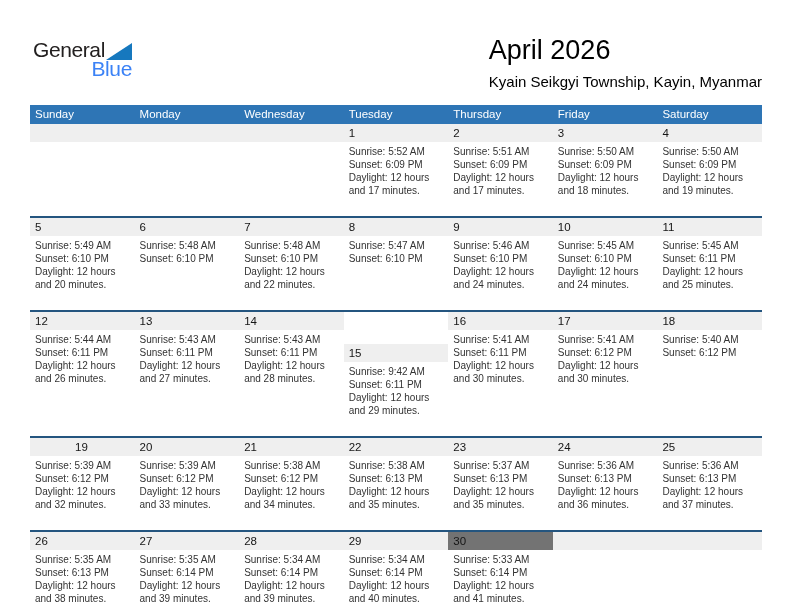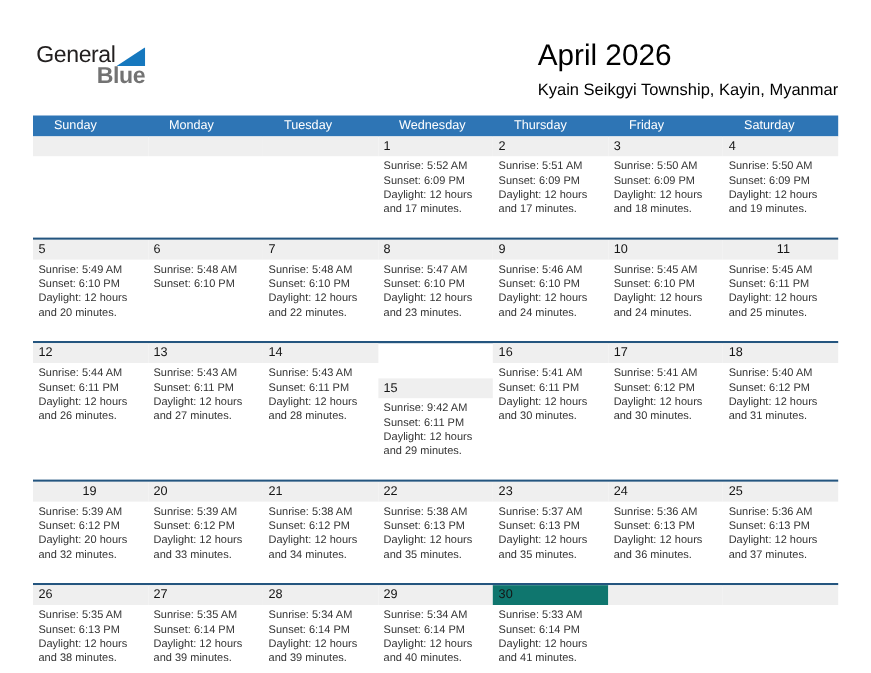--- a/index.html
+++ b/index.html
@@ -8,32 +8,32 @@
     font-family:"Liberation Sans", sans-serif;
     position:relative; overflow:hidden;
   }
   .page { position:absolute; inset:0; background:#ffffff; }
 
   
   .brand { position:absolute; left:33px; top:39px; }
   .brand-row1 { display:flex; align-items:flex-end; }
   .brand-general { font-size:21px; color:#232020; letter-spacing:-0.4px; line-height:1; }
   .brand-tri { width:26px; height:17px; margin-left:1px; margin-bottom:0px; display:block; }
-  .brand-blue { font-size:21px; color:#737373; letter-spacing:-0.4px; line-height:1;
-                text-align:right; margin-top:-2px;font-weight:bold; }
+  .brand-blue { font-size:21px; color:#3b82f6; letter-spacing:-0.4px; line-height:1;
+                text-align:right; margin-top:-2px; }
 
   
   .titles { position:absolute; top:36px; right:30px; text-align:left; }
   .month-title { font-size:27px; color:#000000; line-height:1.1; }
   .location { font-size:15px; color:#000000; margin-top:7px; }
 
   
   .calendar { position:absolute; left:30px; top:105px; width:732px; }
   .weekday-row { display:grid; grid-template-columns:repeat(7,1fr); height:19px; }
-  .weekday { color:#ffffff; font-size:11.5px; line-height:19px; padding-left:19px;
+  .weekday { color:#ffffff; font-size:11.5px; line-height:19px; padding-left:5px;
              overflow:hidden; white-space:nowrap; }
 
   .week-row { display:grid; grid-template-columns:repeat(7,1fr); }
   .week-row.bordered { border-top:2px solid #24557F; }
   .daynum { height:18px; line-height:18px; font-size:11.5px; padding-left:5px; color:#151515; }
   .cellbody { padding:3px 10px 0 5px; min-height:71px; }
   .cellline { font-size:10px; line-height:13px; color:#333333; }
 </style>
 </head>
 <body>
@@ -52,22 +52,22 @@
 
   <div class="titles">
     <div class="month-title">April 2026</div>
     <div class="location">Kyain Seikgyi Township, Kayin, Myanmar</div>
   </div>
 
   <div class="calendar">
     <div class="weekday-row" id="weekday-row" style="background: rgb(46, 117, 181);">
         <div class="weekday">Sunday</div>
         <div class="weekday">Monday</div>
+        <div class="weekday">Wednesday</div>
         <div class="weekday">Tuesday</div>
-        <div class="weekday">Wednesday</div>
         <div class="weekday">Thursday</div>
         <div class="weekday">Friday</div>
         <div class="weekday">Saturday</div>
       </div>
     <div id="weeks-container">
         <div class="week-row">
           <div class="cell">
             <div class="daynum" style="background: rgb(239, 239, 239);"></div>
             <div class="cellbody">
               <div class="cellline"></div>
@@ -146,41 +146,40 @@
               <div class="cellline">Sunrise: 5:48 AM</div>
               <div class="cellline">Sunset: 6:10 PM</div>
               <div class="cellline">Daylight: 12 hours and 22 minutes.</div>
             </div>
           </div>
           <div class="cell">
             <div class="daynum" style="background: rgb(239, 239, 239);">8</div>
             <div class="cellbody">
               <div class="cellline">Sunrise: 5:47 AM</div>
               <div class="cellline">Sunset: 6:10 PM</div>
-              <div class="cellline">Daylight: 12 hours and 23 minutes.</div>
             </div>
           </div>
           <div class="cell">
             <div class="daynum" style="background: rgb(239, 239, 239);">9</div>
             <div class="cellbody">
               <div class="cellline">Sunrise: 5:46 AM</div>
               <div class="cellline">Sunset: 6:10 PM</div>
               <div class="cellline">Daylight: 12 hours and 24 minutes.</div>
             </div>
           </div>
           <div class="cell">
             <div class="daynum" style="background: rgb(239, 239, 239);">10</div>
             <div class="cellbody">
               <div class="cellline">Sunrise: 5:45 AM</div>
               <div class="cellline">Sunset: 6:10 PM</div>
               <div class="cellline">Daylight: 12 hours and 24 minutes.</div>
             </div>
           </div>
           <div class="cell">
-            <div class="daynum" style="background: rgb(239, 239, 239); text-align: center;">11</div>
+            <div class="daynum" style="background: rgb(239, 239, 239);">11</div>
             <div class="cellbody">
               <div class="cellline">Sunrise: 5:45 AM</div>
               <div class="cellline">Sunset: 6:11 PM</div>
               <div class="cellline">Daylight: 12 hours and 25 minutes.</div>
             </div>
           </div>
         </div>
         <div class="week-row bordered">
           <div class="cell">
             <div class="daynum" style="background: rgb(239, 239, 239);">12</div>
@@ -228,31 +227,30 @@
               <div class="cellline">Sunrise: 5:41 AM</div>
               <div class="cellline">Sunset: 6:12 PM</div>
               <div class="cellline">Daylight: 12 hours and 30 minutes.</div>
             </div>
           </div>
           <div class="cell">
             <div class="daynum" style="background: rgb(239, 239, 239);">18</div>
             <div class="cellbody">
               <div class="cellline">Sunrise: 5:40 AM</div>
               <div class="cellline">Sunset: 6:12 PM</div>
-              <div class="cellline">Daylight: 12 hours and 31 minutes.</div>
             </div>
           </div>
         </div>
         <div class="week-row bordered">
           <div class="cell">
             <div class="daynum" style="background: rgb(239, 239, 239); padding-left: 45px;">19</div>
             <div class="cellbody">
               <div class="cellline">Sunrise: 5:39 AM</div>
               <div class="cellline">Sunset: 6:12 PM</div>
-              <div class="cellline">Daylight: 20 hours and 32 minutes.</div>
+              <div class="cellline">Daylight: 12 hours and 32 minutes.</div>
             </div>
           </div>
           <div class="cell">
             <div class="daynum" style="background: rgb(239, 239, 239);">20</div>
             <div class="cellbody">
               <div class="cellline">Sunrise: 5:39 AM</div>
               <div class="cellline">Sunset: 6:12 PM</div>
               <div class="cellline">Daylight: 12 hours and 33 minutes.</div>
             </div>
           </div>
@@ -324,21 +322,21 @@
           </div>
           <div class="cell">
             <div class="daynum" style="background: rgb(239, 239, 239);">29</div>
             <div class="cellbody">
               <div class="cellline">Sunrise: 5:34 AM</div>
               <div class="cellline">Sunset: 6:14 PM</div>
               <div class="cellline">Daylight: 12 hours and 40 minutes.</div>
             </div>
           </div>
           <div class="cell">
-            <div class="daynum" style="background: #0f766e;">30</div>
+            <div class="daynum" style="background: #737373;">30</div>
             <div class="cellbody">
               <div class="cellline">Sunrise: 5:33 AM</div>
               <div class="cellline">Sunset: 6:14 PM</div>
               <div class="cellline">Daylight: 12 hours and 41 minutes.</div>
             </div>
           </div>
           <div class="cell">
             <div class="daynum" style="background: rgb(239, 239, 239);"></div>
             <div class="cellbody">
               <div class="cellline"></div>

